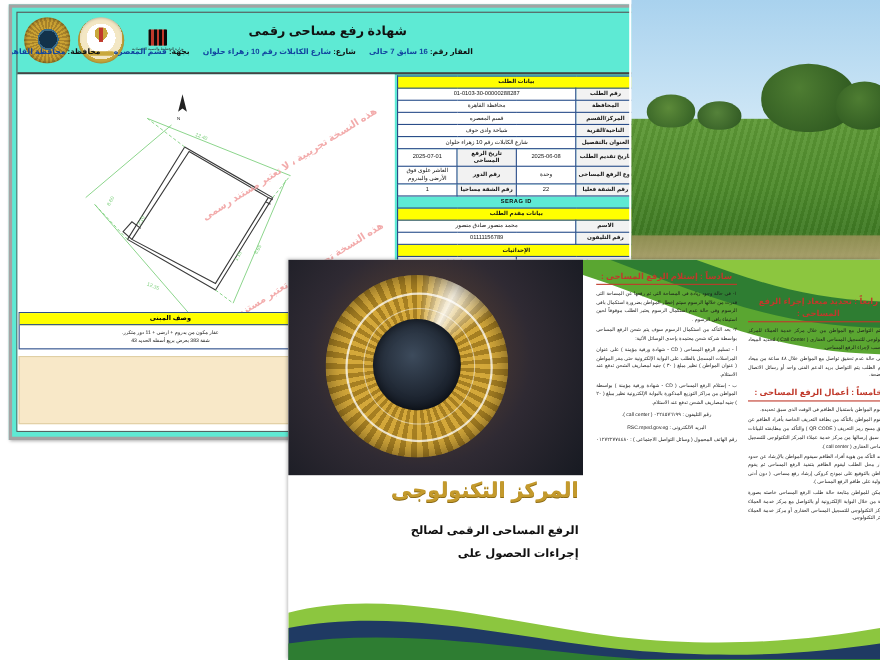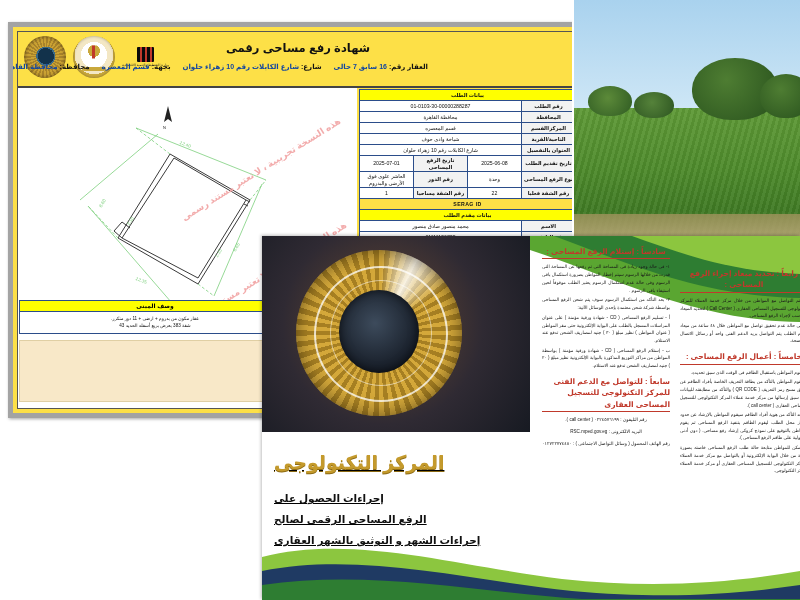--- a/index.html
+++ b/index.html
@@ -6,22 +6,22 @@
   body{
     width:800px;height:600px;overflow:hidden;position:relative;
     background:#ffffff;
     font-family:"Liberation Sans","DejaVu Sans",sans-serif;
   }
   
   #collage{position:absolute;inset:0;background:#fff;}
 
   
   .cert{
-    position:absolute;left:8px;top:22px;width:580px;height:396px;
-    background:#fde047;border:5px solid #a3a3a3;box-shadow:1px 1px 3px rgba(0,0,0,.35);
+    position:absolute;left:8px;top:4px;width:580px;height:396px;
+    background:#5eead4;border:3px solid #a3a3a3;box-shadow:1px 1px 3px rgba(0,0,0,.35);
     box-sizing:border-box;overflow:hidden;
   }
   .cert-inner{position:absolute;inset:4px;border:1px solid #555;box-sizing:border-box;}
   .cert-headband{position:absolute;left:0;top:0;right:0;height:54px;border-bottom:2px solid #444;}
   .cert-title{
     position:absolute;top:9px;left:0;right:0;text-align:center;
     font-size:11.5px;font-weight:bold;color:#111;letter-spacing:.2px;
   }
   .cert-subline{
     position:absolute;top:31px;left:6px;right:150px;
@@ -153,21 +153,21 @@
     content:"";position:absolute;left:26%;top:24%;width:48%;height:50%;border-radius:50%;
     background:radial-gradient(circle at 45% 40%, #3d4b5c 0%, #141a24 75%);
     box-shadow:0 0 10px rgba(0,0,0,.6) inset;
   }
   .br-ring2{position:absolute;left:52px;top:30px;width:130px;height:132px;border-radius:50%;
     border:2px solid rgba(255,255,255,.75);}
   .br-ring3{position:absolute;left:68px;top:44px;width:100px;height:104px;border-radius:50%;
     border:1.5px solid rgba(255,255,255,.5);}
 
   .br-title{
-    position:absolute;left:12px;top:216px;width:252px;text-align:left;direction:rtl;text-decoration:underline;
+    position:absolute;left:12px;top:200px;width:252px;text-align:right;direction:rtl;
   }
   .br-t1{font-size:19px;font-weight:bold;color:#c49a2c;line-height:1.18;letter-spacing:-.3px;
     text-shadow:0 1px 0 #8c6a13;}
   .br-sub{margin-top:14px;font-size:10.5px;font-weight:bold;color:#111;line-height:2.0;direction:rtl;}
 
   .br-colA{position:absolute;left:150px;top:26px;width:128px;direction:rtl;text-align:justify;}
   .br-colB{position:absolute;left:12px;top:4px;width:128px;direction:rtl;text-align:justify;}
   .br-cols{position:absolute;left:268px;top:0;width:270px;height:364px;padding:0;}
   .sec-h{
     font-size:7.6px;font-weight:bold;color:#c0392b;direction:rtl;text-align:center;
@@ -410,23 +410,22 @@
     </svg>
     <svg class="br-wave-bot" viewBox="0 0 538 95" preserveAspectRatio="none">
       <path d="M0,95 L0,52 C90,28 200,62 300,74 C390,84 470,78 538,66 L538,95 Z" fill="#8cc63f"></path>
       <path d="M0,95 L0,66 C100,46 210,76 310,86 C400,94 470,90 538,80 L538,95 Z" fill="#1f3a63"></path>
       <path d="M0,95 L0,80 C110,64 220,88 320,94 L538,94 L538,95 Z" fill="#2e7d32"></path>
     </svg>
 
     <div class="br-title">
       <div class="br-t1">المركز التكنولوجى</div>
       <div class="br-sub">
+        <div>الرفع المساحى الرقمى لصالح</div>
         <div>إجراءات الحصول على</div>
-        <div>الرفع المساحى الرقمى لصالح</div>
-        <div>إجراءات الشهر و التوثيق بالشهر العقارى</div>
       </div>
     </div>
 
     <div class="br-cols">
 
       <div class="br-colA">
         <div class="sec-h">رابعاً : تحديد ميعاد إجراء الرفع المساحى :</div>
         <div class="li">١- يتم التواصل مع المواطن من خلال مركز خدمة العملاء للمركز التكنولوجى للتسجيل المساحى العقارى ( Call Center ) لتحديد الميعاد المناسب لإجراء الرفع المساحى.</div>
         <div class="li">٢- فى حالة عدم تحقيق تواصل مع المواطن خلال ٤٨ ساعة من ميعاد تقديم الطلب يتم التواصل بريد الدعم الفنى واحد أو رسائل الاتصال الموضحة.</div>
         <div class="sec-h">خامساً : أعمال الرفع المساحى :</div>
@@ -435,21 +434,20 @@
         <div class="li">٣- بعد التأكد من هوية أفراد الطاقم سيقوم المواطن بالإرشاد عن حدود العقار محل الطلب ليقوم الطاقم بتنفيذ الرفع المساحى ثم يقوم المواطن بالتوقيع على نموذج كروكى إرشاد رفع مساحى. ( دون أدنى مسئولية على طاقم الرفع المساحى ).</div>
         <div class="li">٤- يمكن للمواطن متابعة حالة طلب الرفع المساحى خاصته بصورة دورية من خلال البوابة الإلكترونية أو بالتواصل مع مركز خدمة العملاء للمركز التكنولوجى للتسجيل المساحى العقارى أو مركز خدمة العملاء لمركز التكنولوجى.</div>
       </div>
 
       <div class="br-colB">
         <div class="sec-h">سادساً : إستلام الرفع المساحى :</div>
         <div class="li">١- فى حالة وجود زيادة فى المساحة التى تم رفعها عن المساحة التى قدرت من خلالها الرسوم سيتم إخطار المواطن بضرورة استكمال باقى الرسوم وفى حالة عدم استكمال الرسوم يعتبر الطلب موقوفاً لحين استيفاء باقى الرسوم .</div>
         <div class="li">٢- بعد التأكد من استكمال الرسوم سوف يتم شحن الرفع المساحى بواسطة شركة شحن معتمدة بإحدى الوسائل الآتية:</div>
         <div class="li">أ - تسليم الرفع المساحى ( CD - شهادة ورقية مؤمنة ) على عنوان المراسلات المسجل بالطلب على البوابة الإلكترونية حتى مقر المواطن ( عنوان المواطن ) نظير مبلغ ( ٣٠ ) جنيه لمصاريف الشحن تدفع عند الاستلام.</div>
         <div class="li">ب - إستلام الرفع المساحى ( CD - شهادة ورقية مؤمنة ) بواسطة المواطن من مراكز التوزيع المذكورة بالبوابة الإلكترونية نظير مبلغ ( ٢٠ ) جنيه لمصاريف الشحن تدفع عند الاستلام.</div>
-        <div class="sec-h red2">سابعاً : للتواصل مع الدعم الفنى للمركز التكنولوجى للتسجيل المساحى العقارى</div>
         <div class="contact">رقم التليفون : ٠٢٢٤٥٧٦١٩٩ ( call center ).</div>
         <div class="contact">البريد الالكترونى : RSC.mped.gov.eg</div>
         <div class="contact">رقم الهاتف المحمول ( وسائل التواصل الاجتماعى ) : ٠١٢٧٢٢٧٧٤٤٨٠</div>
       </div>
 
     </div>
   </div>
 
 </div>
 

